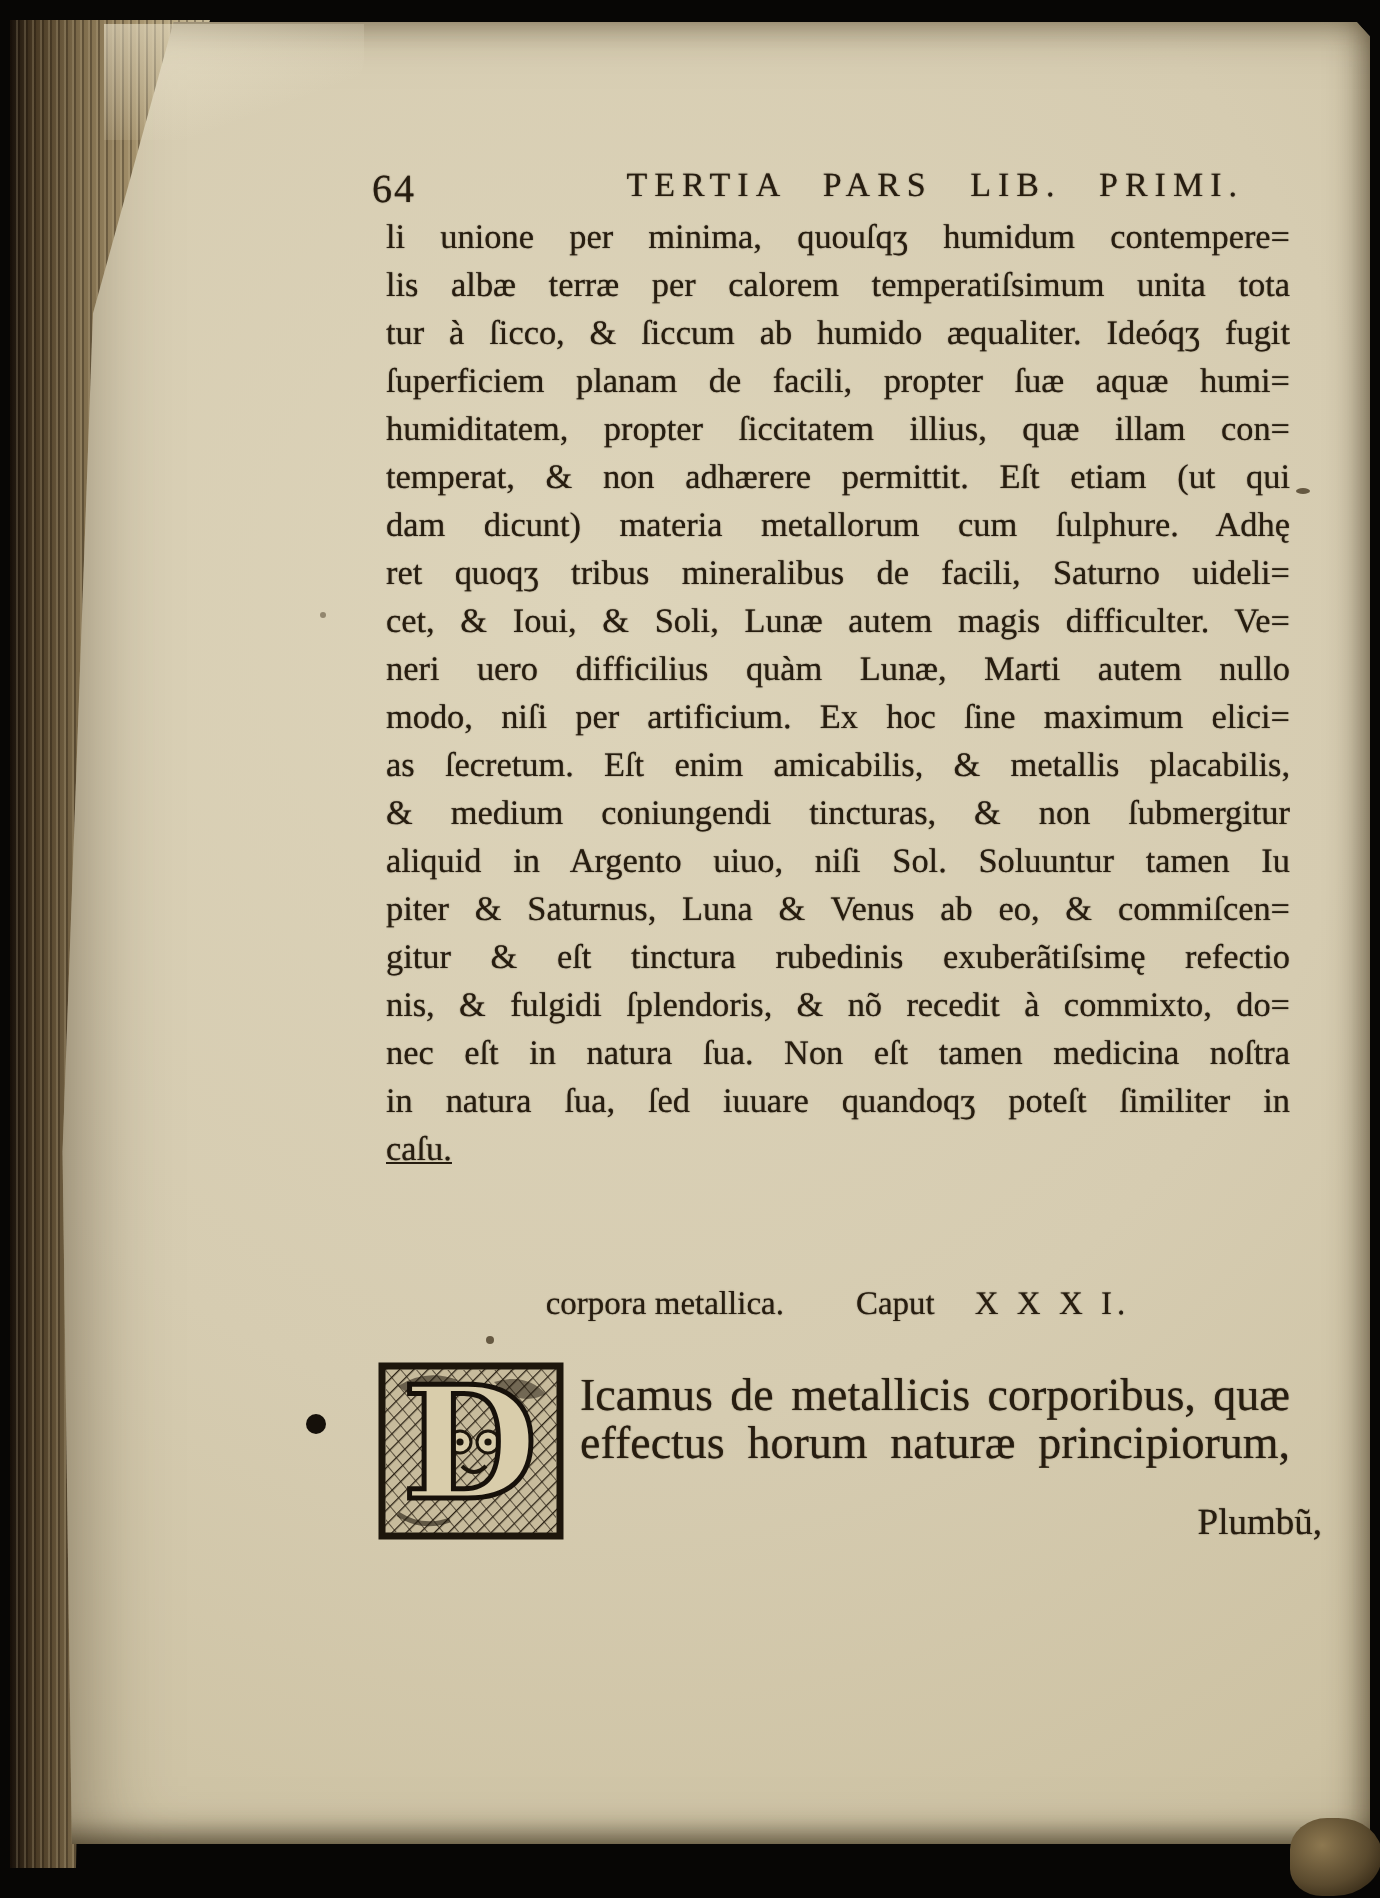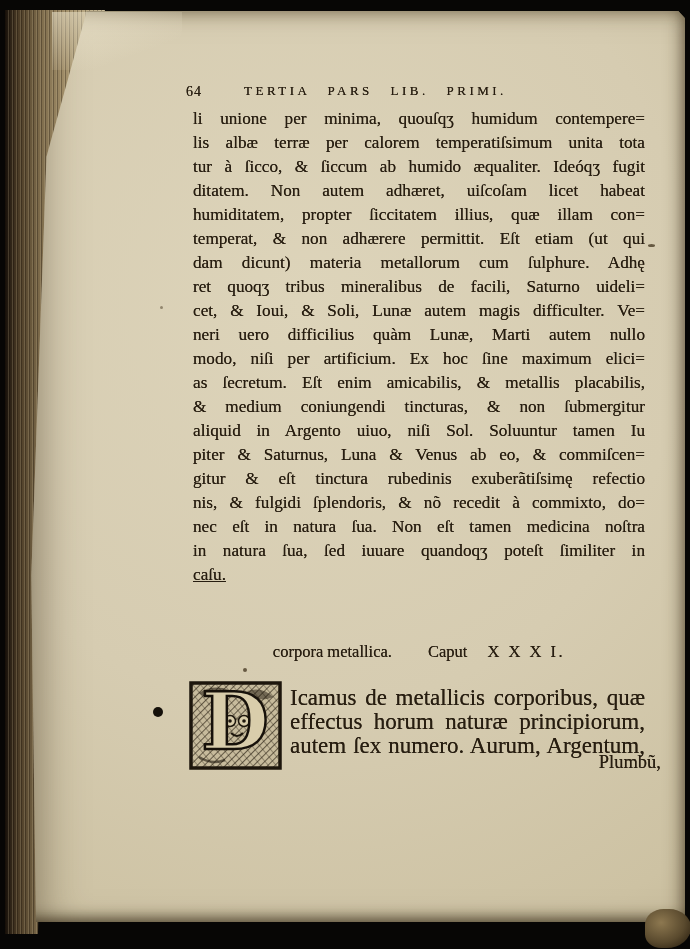--- a/index.html
+++ b/index.html
@@ -23,23 +23,23 @@
                inset 0 12px 16px -9px rgba(95,80,50,.45);}
   .corner-hl{position:absolute;left:52px;top:12px;width:130px;height:58px;pointer-events:none;
     background:linear-gradient(160deg,rgba(242,235,212,.55),rgba(242,235,212,0) 70%);
     border-radius:0 0 70% 0;}
   .corner-blob{position:absolute;left:645px;top:909px;width:46px;height:39px;
     border-radius:46% 54% 60% 40%;
     background:radial-gradient(at 35% 35%, #8d7850, #5a4a2e 55%, #241a0c 95%);}
 
   
   .ink{color:#271d10;text-shadow:0 0 .6px rgba(39,29,16,.85);}
-  .pagenum{position:absolute;left:186px;top:84px;font-size:14px;letter-spacing:1px;}
-  .runhead{position:absolute;left:244px;top:83px;width:356px;text-align:left;
-           font-size:13px;letter-spacing:3.5px;word-spacing:11px;}
+  .pagenum{position:absolute;left:186px;top:84px;font-size:20px;letter-spacing:1px;}
+  .runhead{position:absolute;left:266px;top:83px;width:356px;text-align:right;
+           font-size:17px;letter-spacing:3.5px;word-spacing:11px;}
   .body-block{position:absolute;left:193px;top:107px;width:452px;font-size:17.2px;line-height:24px;}
   .bl{height:24px;text-align:justify;text-align-last:justify;overflow:hidden;}
   .bl.short{text-align-last:left;text-decoration:underline;}
   .chap-head{position:absolute;left:193px;top:640px;width:452px;text-align:center;
              font-size:16.5px;line-height:23px;}
   .ch2-caput{margin-left:36px;}
   .ch2-num{margin-left:20px;letter-spacing:2.5px;}
   .chap-par{position:absolute;left:193px;top:686px;width:452px;font-size:23px;line-height:24px;}
   .pl{margin-left:97px;height:24px;text-align:justify;text-align-last:justify;overflow:hidden;}
   .catchword{position:absolute;left:209px;top:752px;width:452px;text-align:right;font-size:18.5px;}
@@ -62,21 +62,21 @@
   <div class="corner-blob"></div>
 
   <div class="pagenum ink">64</div>
 
   <div class="runhead ink">TERTIA PARS LIB. PRIMI.</div>
 
   <div class="body-block ink">
     <div class="bl">li unione per minima, quouſqʒ humidum contempere=</div>
     <div class="bl">lis albæ terræ per calorem temperatiſsimum unita tota</div>
     <div class="bl">tur à ſicco, &amp; ſiccum ab humido æqualiter. Ideóqʒ fugit</div>
-    <div class="bl">ditatem. Non autem adhæret, uiſcoſam licet habeat</div>
+    <div class="bl">ſuperficiem planam de facili, propter ſuæ aquæ humi=</div>
     <div class="bl">humiditatem, propter ſiccitatem illius, quæ illam con=</div>
     <div class="bl">temperat, &amp; non adhærere permittit. Eſt etiam (ut qui</div>
     <div class="bl">dam dicunt) materia metallorum cum ſulphure. Adhę</div>
     <div class="bl">ret quoqʒ tribus mineralibus de facili, Saturno uideli=</div>
     <div class="bl">cet, &amp; Ioui, &amp; Soli, Lunæ autem magis difficulter. Ve=</div>
     <div class="bl">neri uero difficilius quàm Lunæ, Marti autem nullo</div>
     <div class="bl">modo, niſi per artificium. Ex hoc ſine maximum elici=</div>
     <div class="bl">as ſecretum. Eſt enim amicabilis, &amp; metallis placabilis,</div>
     <div class="bl">&amp; medium coniungendi tincturas, &amp; non ſubmergitur</div>
     <div class="bl">aliquid in Argento uiuo, niſi Sol. Soluuntur tamen Iu</div>
@@ -113,21 +113,20 @@
     <circle cx="55" cy="40" r="5.5" fill="#d9cdab" stroke="#1d160c" stroke-width="1.5"></circle>
     <circle cx="41" cy="40" r="1.8" fill="#1d160c"></circle>
     <circle cx="55" cy="40" r="1.8" fill="#1d160c"></circle>
     <path d="M42 52 q6 6 12 0" fill="none" stroke="#1d160c" stroke-width="2"></path>
     <text x="46" y="68" text-anchor="middle" font-size="78" font-family="DejaVu Serif, Liberation Serif, serif" font-weight="bold" fill="#d9cdab" stroke="#17110a" stroke-width="2.5">D</text>
   </svg>
 
   <div class="chap-par ink">
     <div class="pl">Icamus de metallicis corporibus, quæ ſunt</div>
     <div class="pl">effectus horum naturæ principiorum, Sunt</div>
-    <div class="pl">autem ſex numero. Aurum, Argentum,</div>
   </div>
 
   <div class="catchword ink">Plumbũ,</div>
 
   <div class="bullet"></div>
   <div class="speck s1"></div>
   <div class="speck s2"></div>
   <div class="speck s3"></div>
 
 </div>

